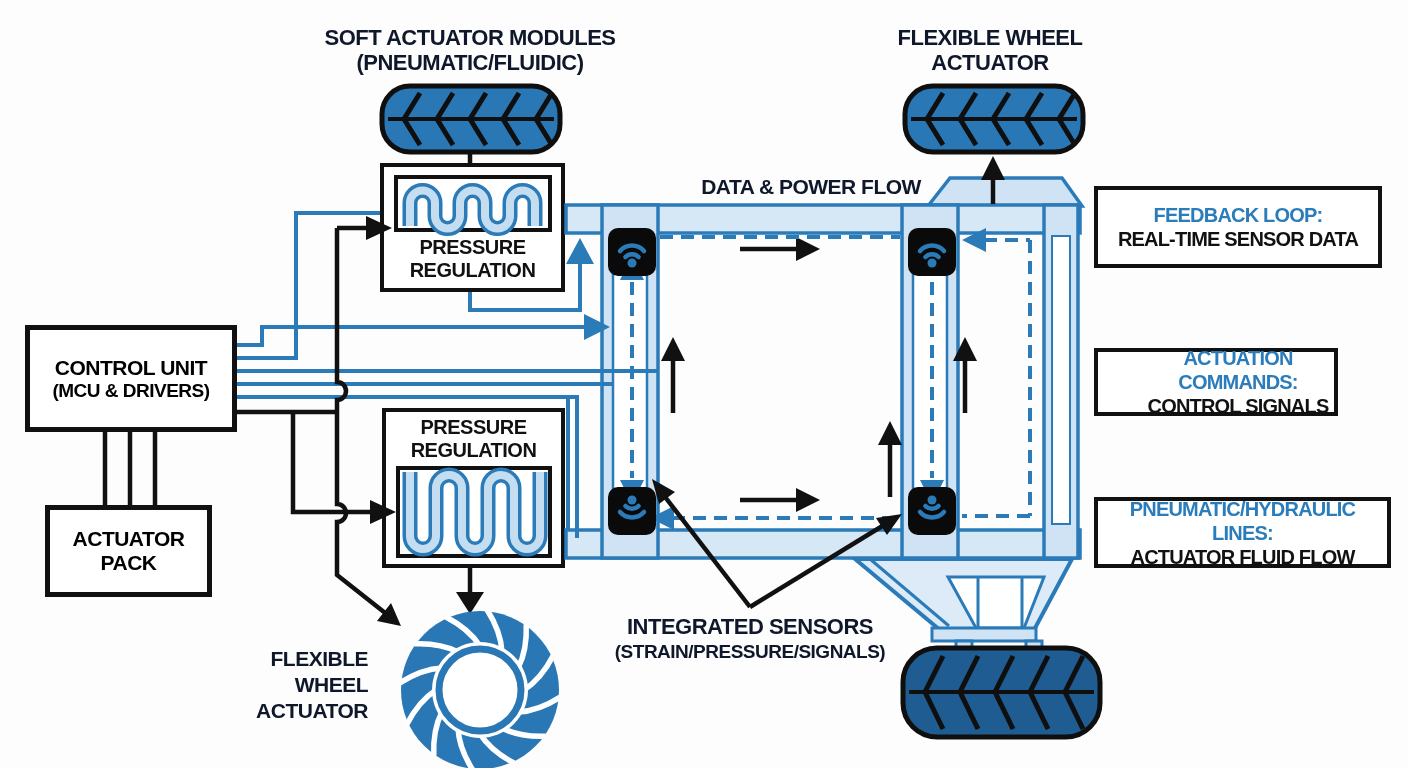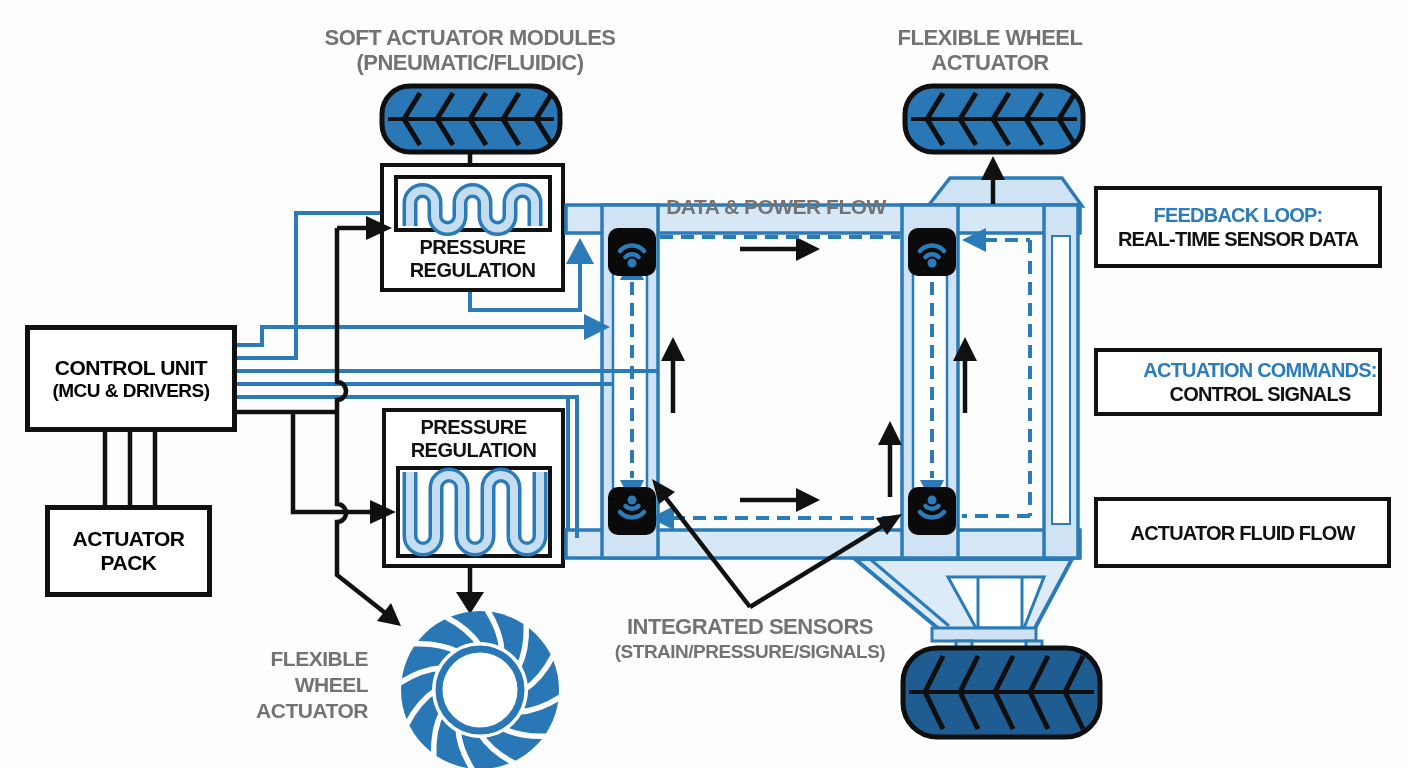--- a/index.html
+++ b/index.html
@@ -3,21 +3,21 @@
 <meta charset="utf-8">
 <style>
   html,body{margin:0;padding:0;background:#f4f6f8;}
   #canvas{position:relative;width:1408px;height:768px;background:#fdfdfd;overflow:hidden;
           font-family:"Liberation Sans","DejaVu Sans",sans-serif;}
   .box{position:absolute;background:#ffffff;border:5px solid #111;z-index:1;
        display:flex;flex-direction:column;align-items:center;justify-content:center;
        box-sizing:border-box;text-align:center;}
   .thinbox{border-width:4px;}
   svg.layer{position:absolute;left:0;top:0;z-index:2;pointer-events:none;}
-  .lbl{position:absolute;z-index:3;color:#737373;font-weight:bold;text-align:center;
+  .lbl{position:absolute;z-index:3;color:#0f172a;font-weight:bold;text-align:center;
        letter-spacing:-0.5px;line-height:25px;}
   .lbl .small{font-size:19px;}
   .blue-head{color:#2b7cba;}
   .legend-box{position:absolute;background:#fff;border:4px solid #111;z-index:1;
        display:flex;flex-direction:column;align-items:center;justify-content:center;
        box-sizing:border-box;font-weight:bold;font-size:20px;letter-spacing:-0.8px;
        line-height:24px;text-align:center;color:#111;}
   .boxtitle{font-weight:bold;font-size:20px;line-height:23px;letter-spacing:-0.5px;color:#111;}
   .cu-l1{font-weight:bold;font-size:21px;letter-spacing:-0.5px;}
   .cu-l2{font-weight:bold;font-size:19px;letter-spacing:-0.5px;}
@@ -47,25 +47,26 @@
   <div class="box thinbox" style="left:382px;top:408px;width:183px;height:160px;"></div>
   <div class="prtext" style="left:382px;top:416px;width:183px;">
     <div class="boxtitle">PRESSURE</div>
     <div class="boxtitle">REGULATION</div>
   </div>
 
   <div class="legend-box" style="left:1094px;top:186px;width:288px;height:82px;">
     <div class="blue-head">FEEDBACK LOOP:</div>
     <div>REAL-TIME SENSOR DATA</div>
   </div>
-  <div class="legend-box" style="left:1094px;top:348px;width:288px;height:68px;padding-left:44px;">
+  <div class="legend-box" style="left:1094px;top:348px;width:244px;height:68px;padding-left:44px;">
     <div class="blue-head">ACTUATION COMMANDS:</div>
     <div>CONTROL SIGNALS</div>
   </div>
   <div class="legend-box" style="left:1094px;top:497px;width:297px;height:71px;">
+    <div class="blue-head">PNEUMATIC/HYDRAULIC LINES:</div>
     <div>ACTUATOR FLUID FLOW</div>
   </div>
 
   <svg class="layer" width="1408" height="768" viewBox="0 0 1408 768">
 
     <polygon points="928,206 950,178 1062,178 1082,206" fill="#cfe3f4" stroke="#2b7bb9" stroke-width="3.5"></polygon>
 
     <g stroke="#2b7bb9" stroke-width="4" fill="none">
       <path d="M855,559 L940,630 H1034 L1072,559 Z" fill="#dcebf7"></path>
       <path d="M870,559 L949,626" stroke-width="3"></path>
@@ -256,21 +257,21 @@
   <div class="lbl" style="left:270px;top:25px;width:400px;font-size:22px;">
     <div>SOFT ACTUATOR MODULES</div>
     <div>(PNEUMATIC/FLUIDIC)</div>
   </div>
 
   <div class="lbl" style="left:870px;top:25px;width:240px;font-size:22px;">
     <div>FLEXIBLE WHEEL</div>
     <div>ACTUATOR</div>
   </div>
 
-  <div class="lbl" style="left:646px;top:174px;width:260px;font-size:21px;margin-top:20px;">
+  <div class="lbl" style="left:681px;top:174px;width:260px;font-size:21px;">
     <div>DATA &amp; POWER FLOW</div>
   </div>
 
 
   <div class="lbl" style="left:560px;top:614px;width:380px;font-size:22px;">
     <div>INTEGRATED SENSORS</div>
     <div class="small">(STRAIN/PRESSURE/SIGNALS)</div>
   </div>
 
   <div class="lbl" style="left:238px;top:646px;width:130px;font-size:21px;text-align:right;line-height:26px;">

